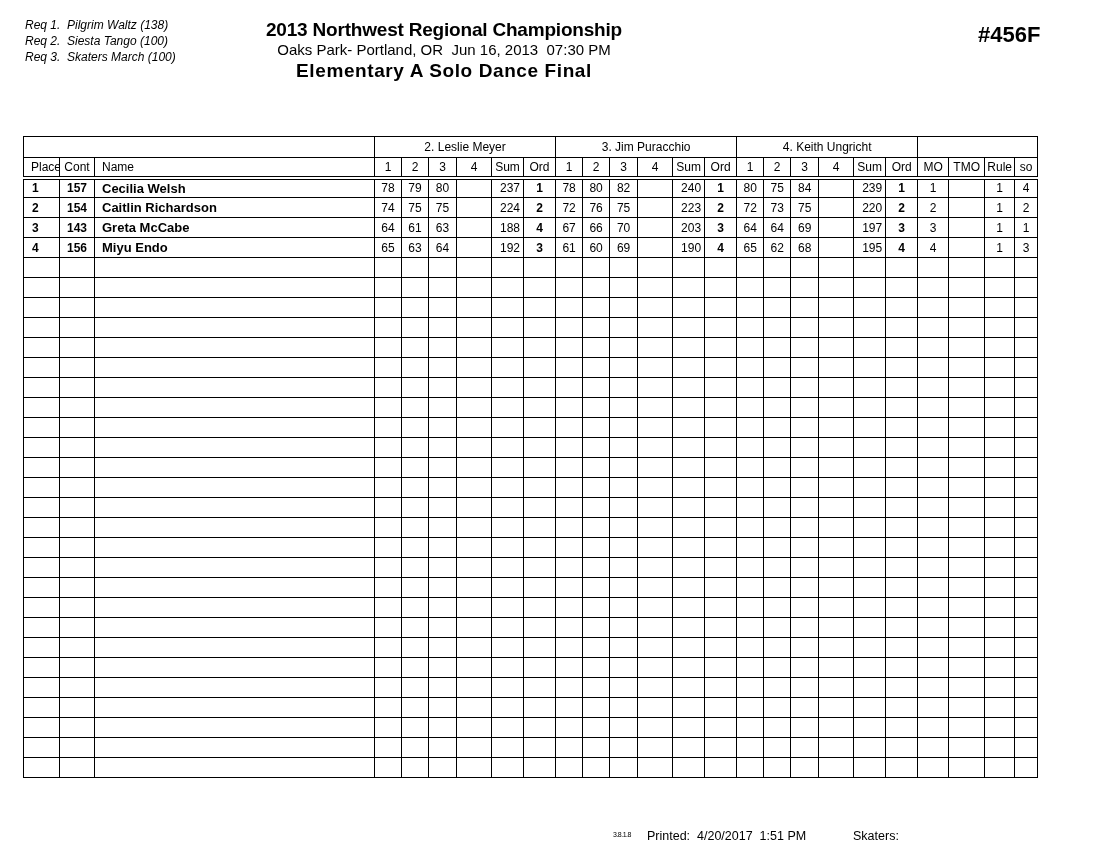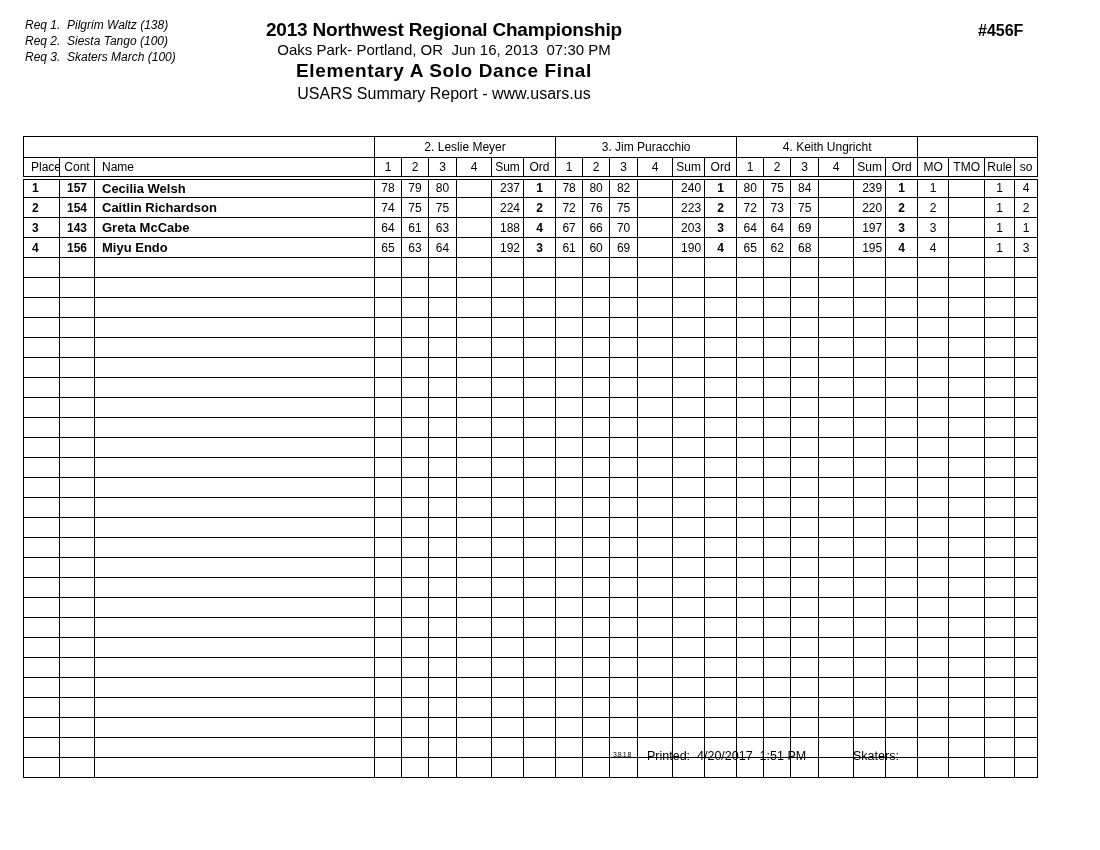--- a/index.html
+++ b/index.html
@@ -10,21 +10,21 @@
     font-family: "Liberation Sans", sans-serif;
     position: relative; overflow: hidden;
   }
   .req-list { position: absolute; left: 25px; top: 17px; font-size: 12px; line-height: 16px; }
   .req-line { white-space: pre; font-style: italic; }
   .center-head { position: absolute; left: 0; top: 19px; width: 888px; text-align: center; }
   .main-title  { font-size: 19px; font-weight: bold; line-height: 21px; letter-spacing: -0.2px; }
   .venue-line  { font-size: 15px; line-height: 19px; white-space: pre; }
   .event-title { font-size: 19px; font-weight: bold; line-height: 24px; letter-spacing: 0.6px; }
   .report-line { font-size: 16px; line-height: 22px; }
-  .event-num   { position: absolute; left: 978px; top: 22px; font-size: 16px; font-weight: bold; }
+  .event-num   { position: absolute; left: 978px; top: 22px; font-size: 22px; font-weight: bold; }
 
   table.results {
     position: absolute; left: 23px; top: 136px;
     border-collapse: collapse; table-layout: fixed; width: 1014px;
   }
   table.results td {
     border: 1px solid #000; font-size: 12px; text-align: center;
     padding: 0; height: 20px; overflow: hidden; white-space: nowrap;
     vertical-align: middle;
   }
@@ -34,39 +34,38 @@
   tr.hdr td { border-bottom: 4px double #000; }
   td.thick { border-left: 3px solid #000; border-right: 3px solid #000; }
   .b  { font-weight: bold; }
   .al { text-align: left !important; }
   .ar { text-align: right !important; }
   .pl7 { padding-left: 7px !important; }
   .pl8 { padding-left: 8px !important; }
   .pr3 { padding-right: 3px !important; }
   .nm  { font-size: 13px !important; }
 
-  .footer { position: absolute; top: 749px; left: 0; width: 1100px; height: 20px; font-size: 12.5px; }
+  .footer { position: absolute; top: 829px; left: 0; width: 1100px; height: 20px; font-size: 12.5px; }
   .version { position: absolute; left: 613px; top: 2px; font-size: 7px; letter-spacing: -0.5px; }
   .printed { position: absolute; left: 647px; top: 0; white-space: pre; }
   .scorer  { position: absolute; left: 853px; top: 0; }
 </style>
 </head>
 <body>
 
 <div class="req-list">
   <div class="req-line">Req 1.  Pilgrim Waltz (138)</div>
   <div class="req-line">Req 2.  Siesta Tango (100)</div>
   <div class="req-line">Req 3.  Skaters March (100)</div>
 </div>
 
 <div class="center-head">
   <div class="main-title">2013 Northwest Regional Championship</div>
   <div class="venue-line">Oaks Park- Portland, OR  Jun 16, 2013  07:30 PM</div>
   <div class="event-title">Elementary A Solo Dance Final</div>
-  <div class="report-line">USARS Summary Report - www.usars.us</div>
 </div>
 
 <div class="event-num">#456F</div>
 
 <table class="results">
   <colgroup>
     <col style="width:36px">
       <col style="width:35px">
       <col style="width:280px">
     <col style="width:27px">

